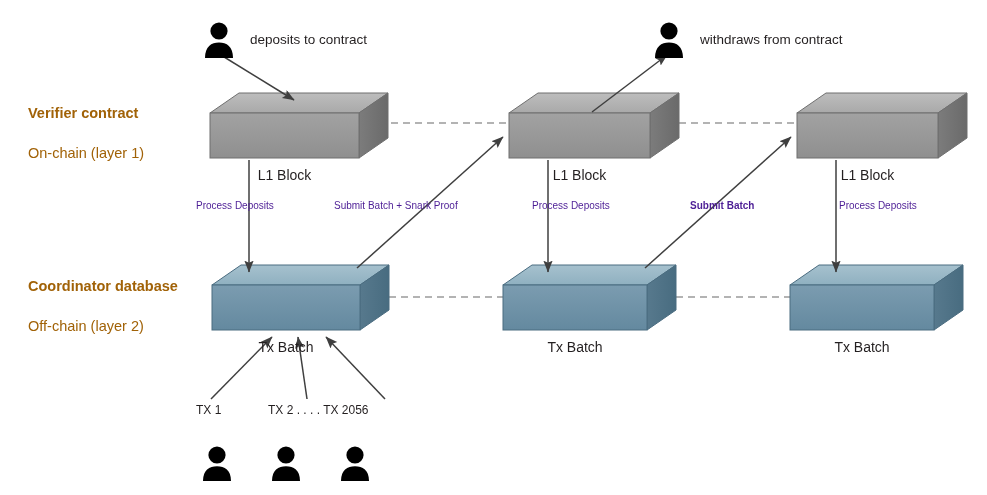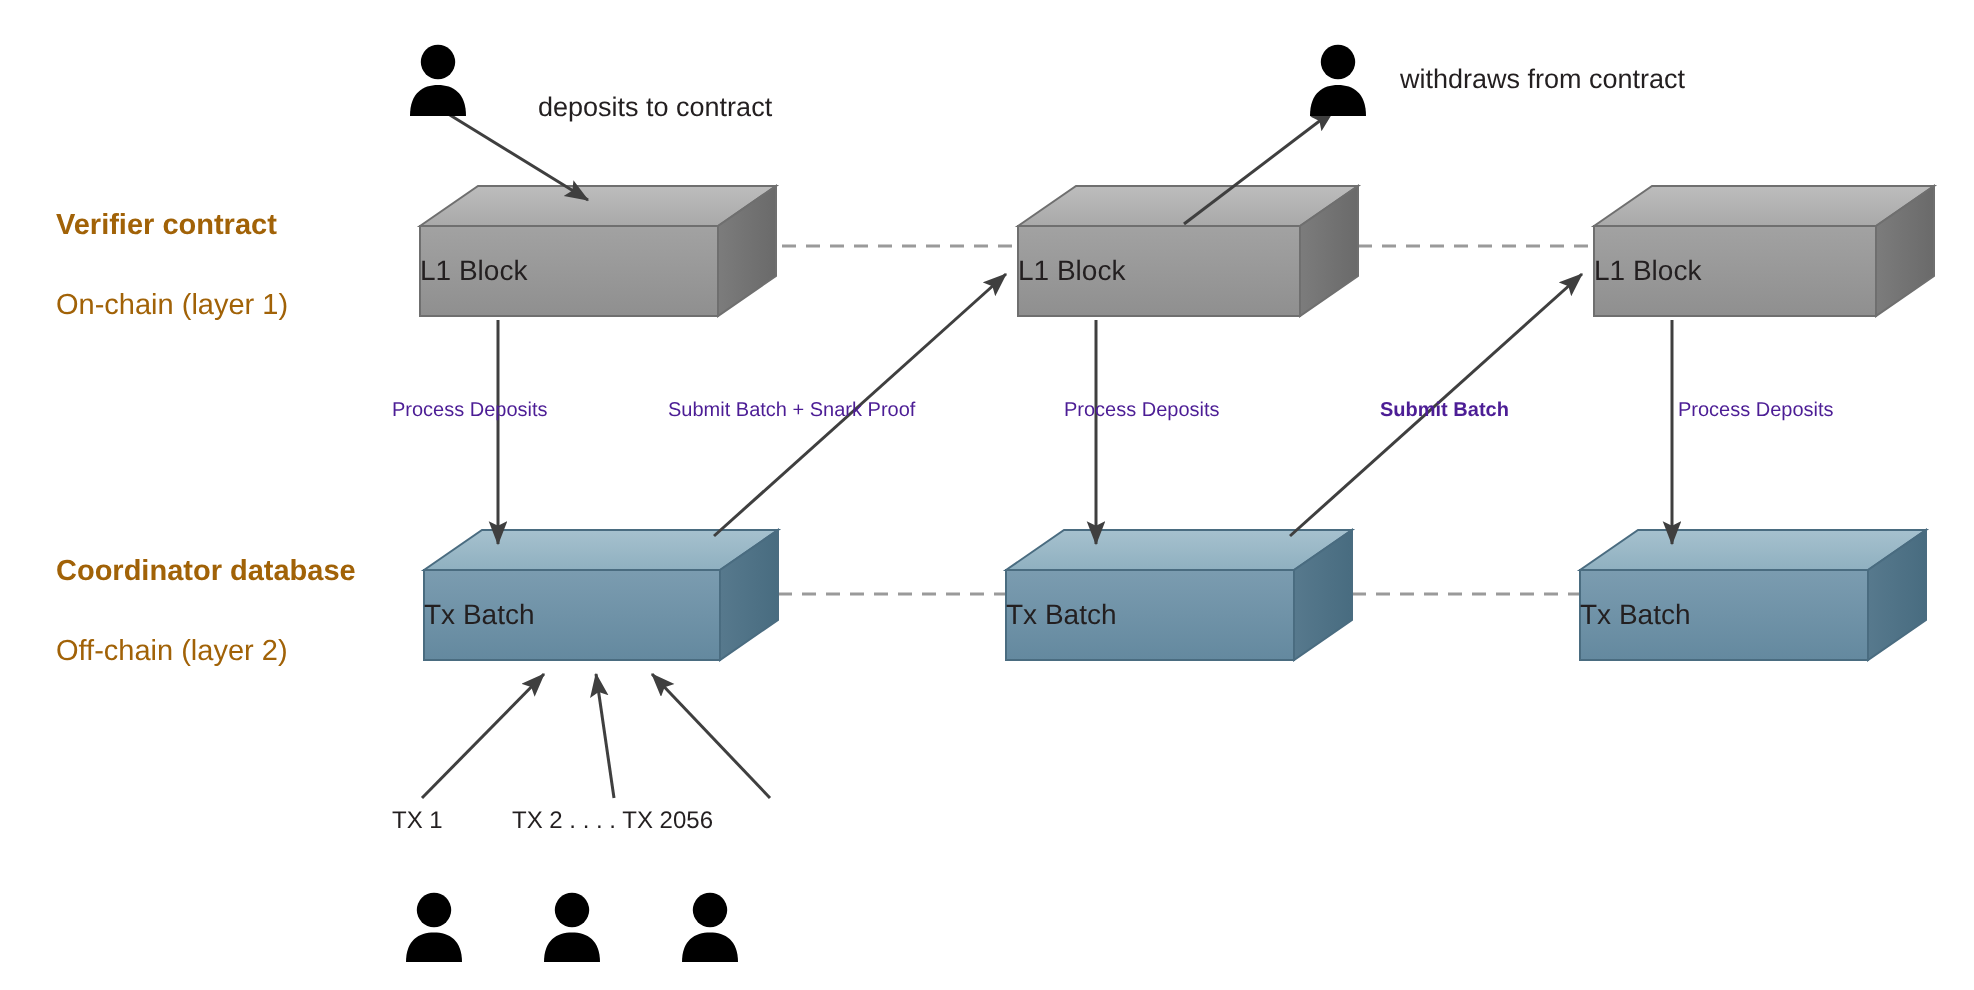--- a/index.html
+++ b/index.html
@@ -53,21 +53,23 @@
     position: absolute;
     font-size: 12px;
     white-space: nowrap;
     color: #231f20;
   }
   .box-text {
     position: absolute;
     font-size: 14px;
     color: #231f20;
     white-space: nowrap;
+    text-align: center;
     pointer-events: none;
+    margin-top: 40px;
   }
 </style>
 </head>
 <body>
 
 <svg id="canvas" viewBox="0 0 987 495" xmlns="http://www.w3.org/2000/svg">
   <defs>
     <marker id="arrowhead" markerWidth="9" markerHeight="9" refX="7.6" refY="3.1" orient="auto" markerUnits="strokeWidth">
       <path d="M0,0 L8,3.1 L0,6.2 L1.5,3.1 z" fill="#3f3f3f"></path>
     </marker>
@@ -190,31 +192,31 @@
 <div class="lane-label" style="left:28px; top:104px;">
   <span class="lane-title">Verifier contract</span>
   <span class="lane-sub">On-chain (layer 1)</span>
 </div>
 
 <div class="lane-label" style="left:28px; top:277px;">
   <span class="lane-title">Coordinator database</span>
   <span class="lane-sub">Off-chain (layer 2)</span>
 </div>
 
-<div class="actor-label" style="left:250px; top:46px;margin-left:19px;">deposits to contract</div>
+<div class="actor-label" style="left:250px; top:32px;">deposits to contract</div>
 <div class="actor-label" style="left:700px; top:32px;">withdraws from contract</div>
 
 <div class="box-text" style="left:210px; top:127px; width:149px;">L1 Block</div>
 <div class="box-text" style="left:509px; top:127px; width:141px;">L1 Block</div>
 <div class="box-text" style="left:797px; top:127px; width:141px;">L1 Block</div>
 
 <div class="box-text" style="left:212px; top:299px; width:148px;">Tx Batch</div>
 <div class="box-text" style="left:503px; top:299px; width:144px;">Tx Batch</div>
 <div class="box-text" style="left:790px; top:299px; width:144px;">Tx Batch</div>
 
 <div class="edge-label" style="left:196px; top:200px;">Process Deposits</div>
 <div class="edge-label" style="left:334px; top:200px;">Submit Batch + Snark Proof</div>
 <div class="edge-label" style="left:532px; top:200px;">Process Deposits</div>
 <div class="edge-label" style="left:690px; top:200px;font-weight:bold;">Submit Batch</div>
 <div class="edge-label" style="left:839px; top:200px;">Process Deposits</div>
 
 <div class="tx-label" style="left:196px; top:403px;">TX 1</div>
-<div class="tx-label" style="left:256px; top:403px;">TX 2 . . . . TX 2056</div>
+<div class="tx-label" style="left:268px; top:403px;">TX 2 . . . . TX 2056</div>
 
 </body></html>

